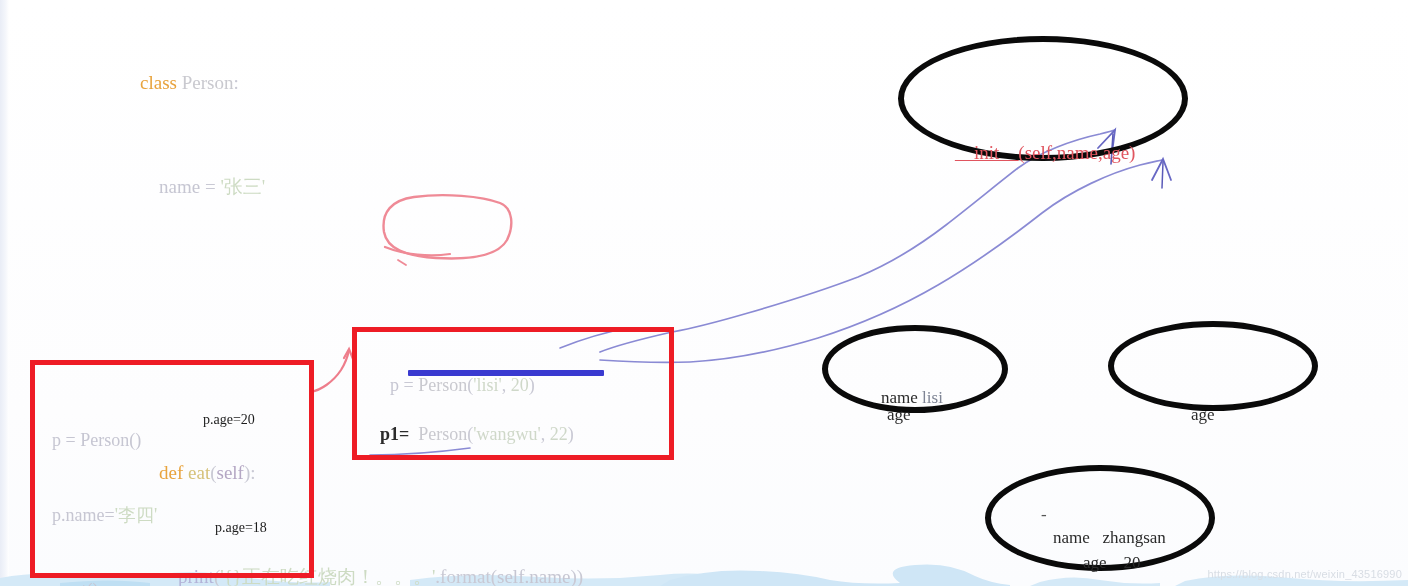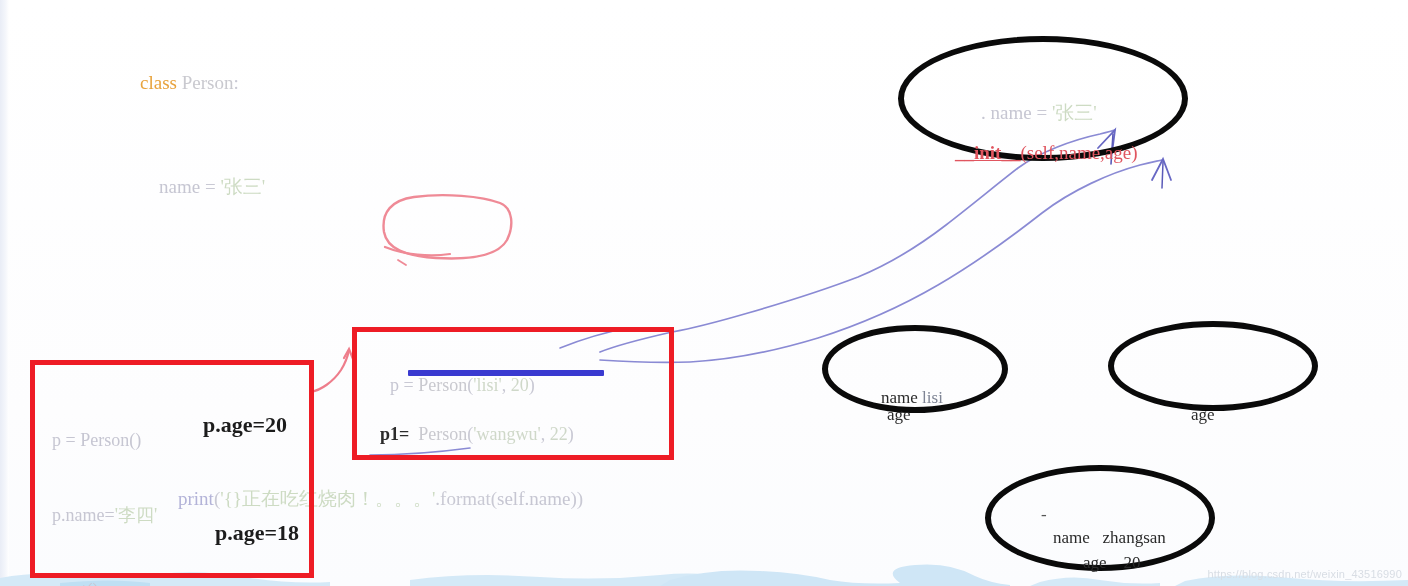--- a/index.html
+++ b/index.html
@@ -63,22 +63,22 @@
   .box-code {
     position: absolute;
     font-family: "Liberation Serif", "DejaVu Serif", serif;
     font-size: 18px;
     line-height: 25px;
     white-space: pre;
   }
   .annot {
     position: absolute;
     font-family: "Liberation Serif", "DejaVu Serif", serif;
-    font-size: 22px;
-    font-weight: bold;
+    font-size: 14px;
+    font-weight: normal;
     color: #1c1c1c;
     white-space: pre;
   }
   .blue-underline {
     position: absolute;
     background: #3a3ad0;
     height: 6px;
     border-radius: 1px;
   }
 
@@ -106,21 +106,21 @@
     font-size: 19px;
     white-space: pre;
   }
   .top-ell-line2 {
     position: absolute;
     font-family: "Liberation Serif", "DejaVu Serif", serif;
     font-size: 19px;
     white-space: pre;
     color: #e0555f;
   }
-  .top-ell-line2 .u { text-decoration: underline; font-weight: bold; }
+  .top-ell-line2 .u { text-decoration: underline; }
 
   .watermark {
     position: absolute;
     right: 6px;
     bottom: 6px;
     font-family: "Liberation Sans", sans-serif;
     font-size: 11px;
     color: #d8dde4;
     letter-spacing: 0.2px;
     white-space: pre;
@@ -144,20 +144,21 @@
   </svg>
 
   <div class="code-block">
     <div class="code-line"><span class="kw">class</span><span class="punct"> </span><span class="clsname">Person</span><span class="punct">:</span></div>
 
     <div class="code-line">    <span class="ident">name</span><span class="punct"> = </span><span class="str-cn">'张三'</span></div>
 
     <div class="code-line"> </div>
     <div class="code-line"> </div>
 
+    <div class="code-line">    <span class="kw">def</span><span class="punct"> </span><span class="fnname">eat</span><span class="punct">(</span><span class="selfkw">self</span><span class="punct">)</span><span class="punct">:</span></div>
 
     <div class="code-line">        <span class="pfn">print</span><span class="punct">(</span><span class="str-cn">'{}正在吃红烧肉！。。。'</span><span class="punct">.format</span><span class="punct">(</span><span class="ident">self.name</span><span class="punct">)</span><span class="punct">)</span></div>
 
     
 
     
     
 
     
 
@@ -203,23 +204,20 @@
   <div class="red-box" id="red-box-right"></div>
   <div class="box-code" style="left:372px; top:348px;">
     <span class="ident">p</span><span class="punct"> = </span><span class="clsname">Person</span><span class="punct">(</span><span class="str-lt">'lisi'</span><span class="punct">, </span><span class="str-lt">20</span><span class="punct">)</span>
   </div>
   <div class="blue-underline" style="left:408px; top:370px; width:196px;"></div>
   <div class="box-code" style="left:362px; top:397px;">
     <span class="dark" style="font-weight:bold;">p1=</span><span class="clsname">  Person</span><span class="punct">(</span><span class="str-lt">'wangwu'</span><span class="punct">, </span><span class="str-lt">22</span><span class="punct">)</span>
   </div>
 
   <div class="ellipse" style="left:898px; top:36px; width:290px; height:125px;"></div>
-  <div class="top-ell-line1" style="left:962px; top:78px;">
-    <span class="ident">.</span><span class="ident"> </span><span class="ident">name</span><span class="punct"> = </span><span class="str-cn">'张三'</span>
-  </div>
   <div class="top-ell-line2" style="left:936px; top:120px;">
     <span class="u">__init__</span><span>(self,name,age)</span>
   </div>
 
   <div class="ellipse" style="left:822px; top:325px; width:186px; height:88px;"></div>
   <div class="ell-text" style="left:864px; top:368px;">
     <span class="plain">name</span><span> </span><span class="grayish">lisi</span>
   </div>
   <div class="ell-text" style="left:870px; top:385px;">
     <span class="plain">age</span>

